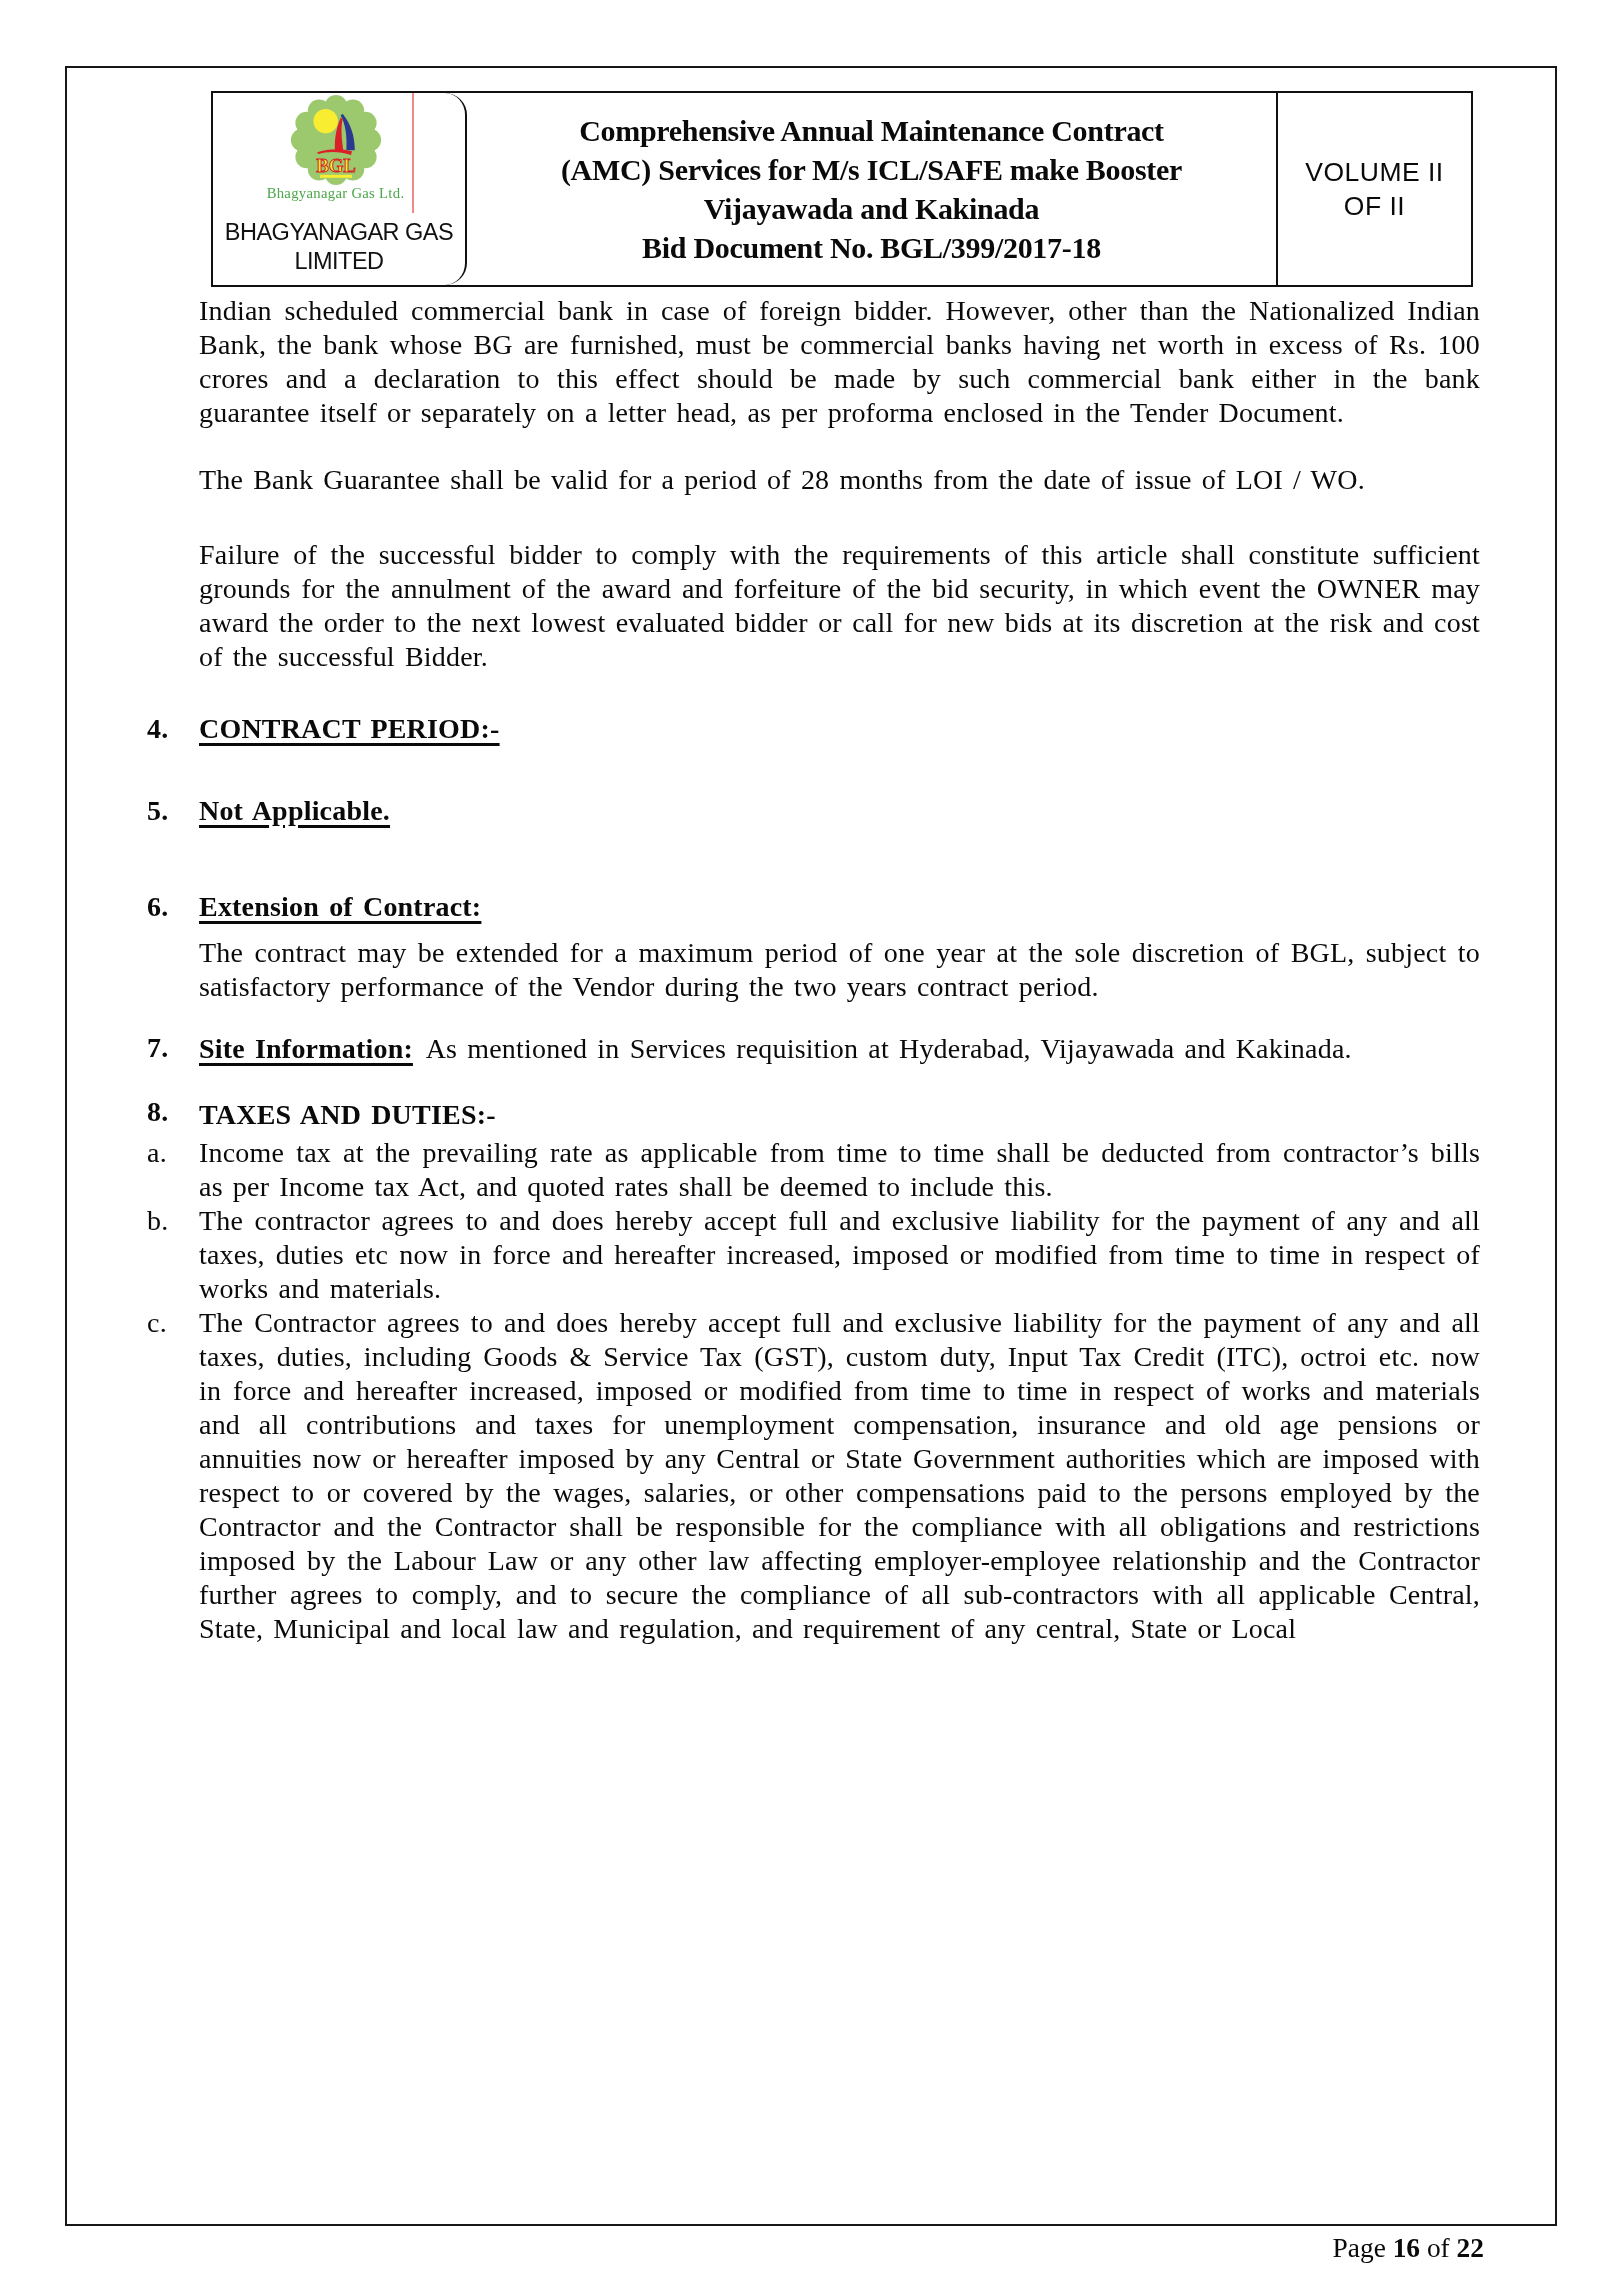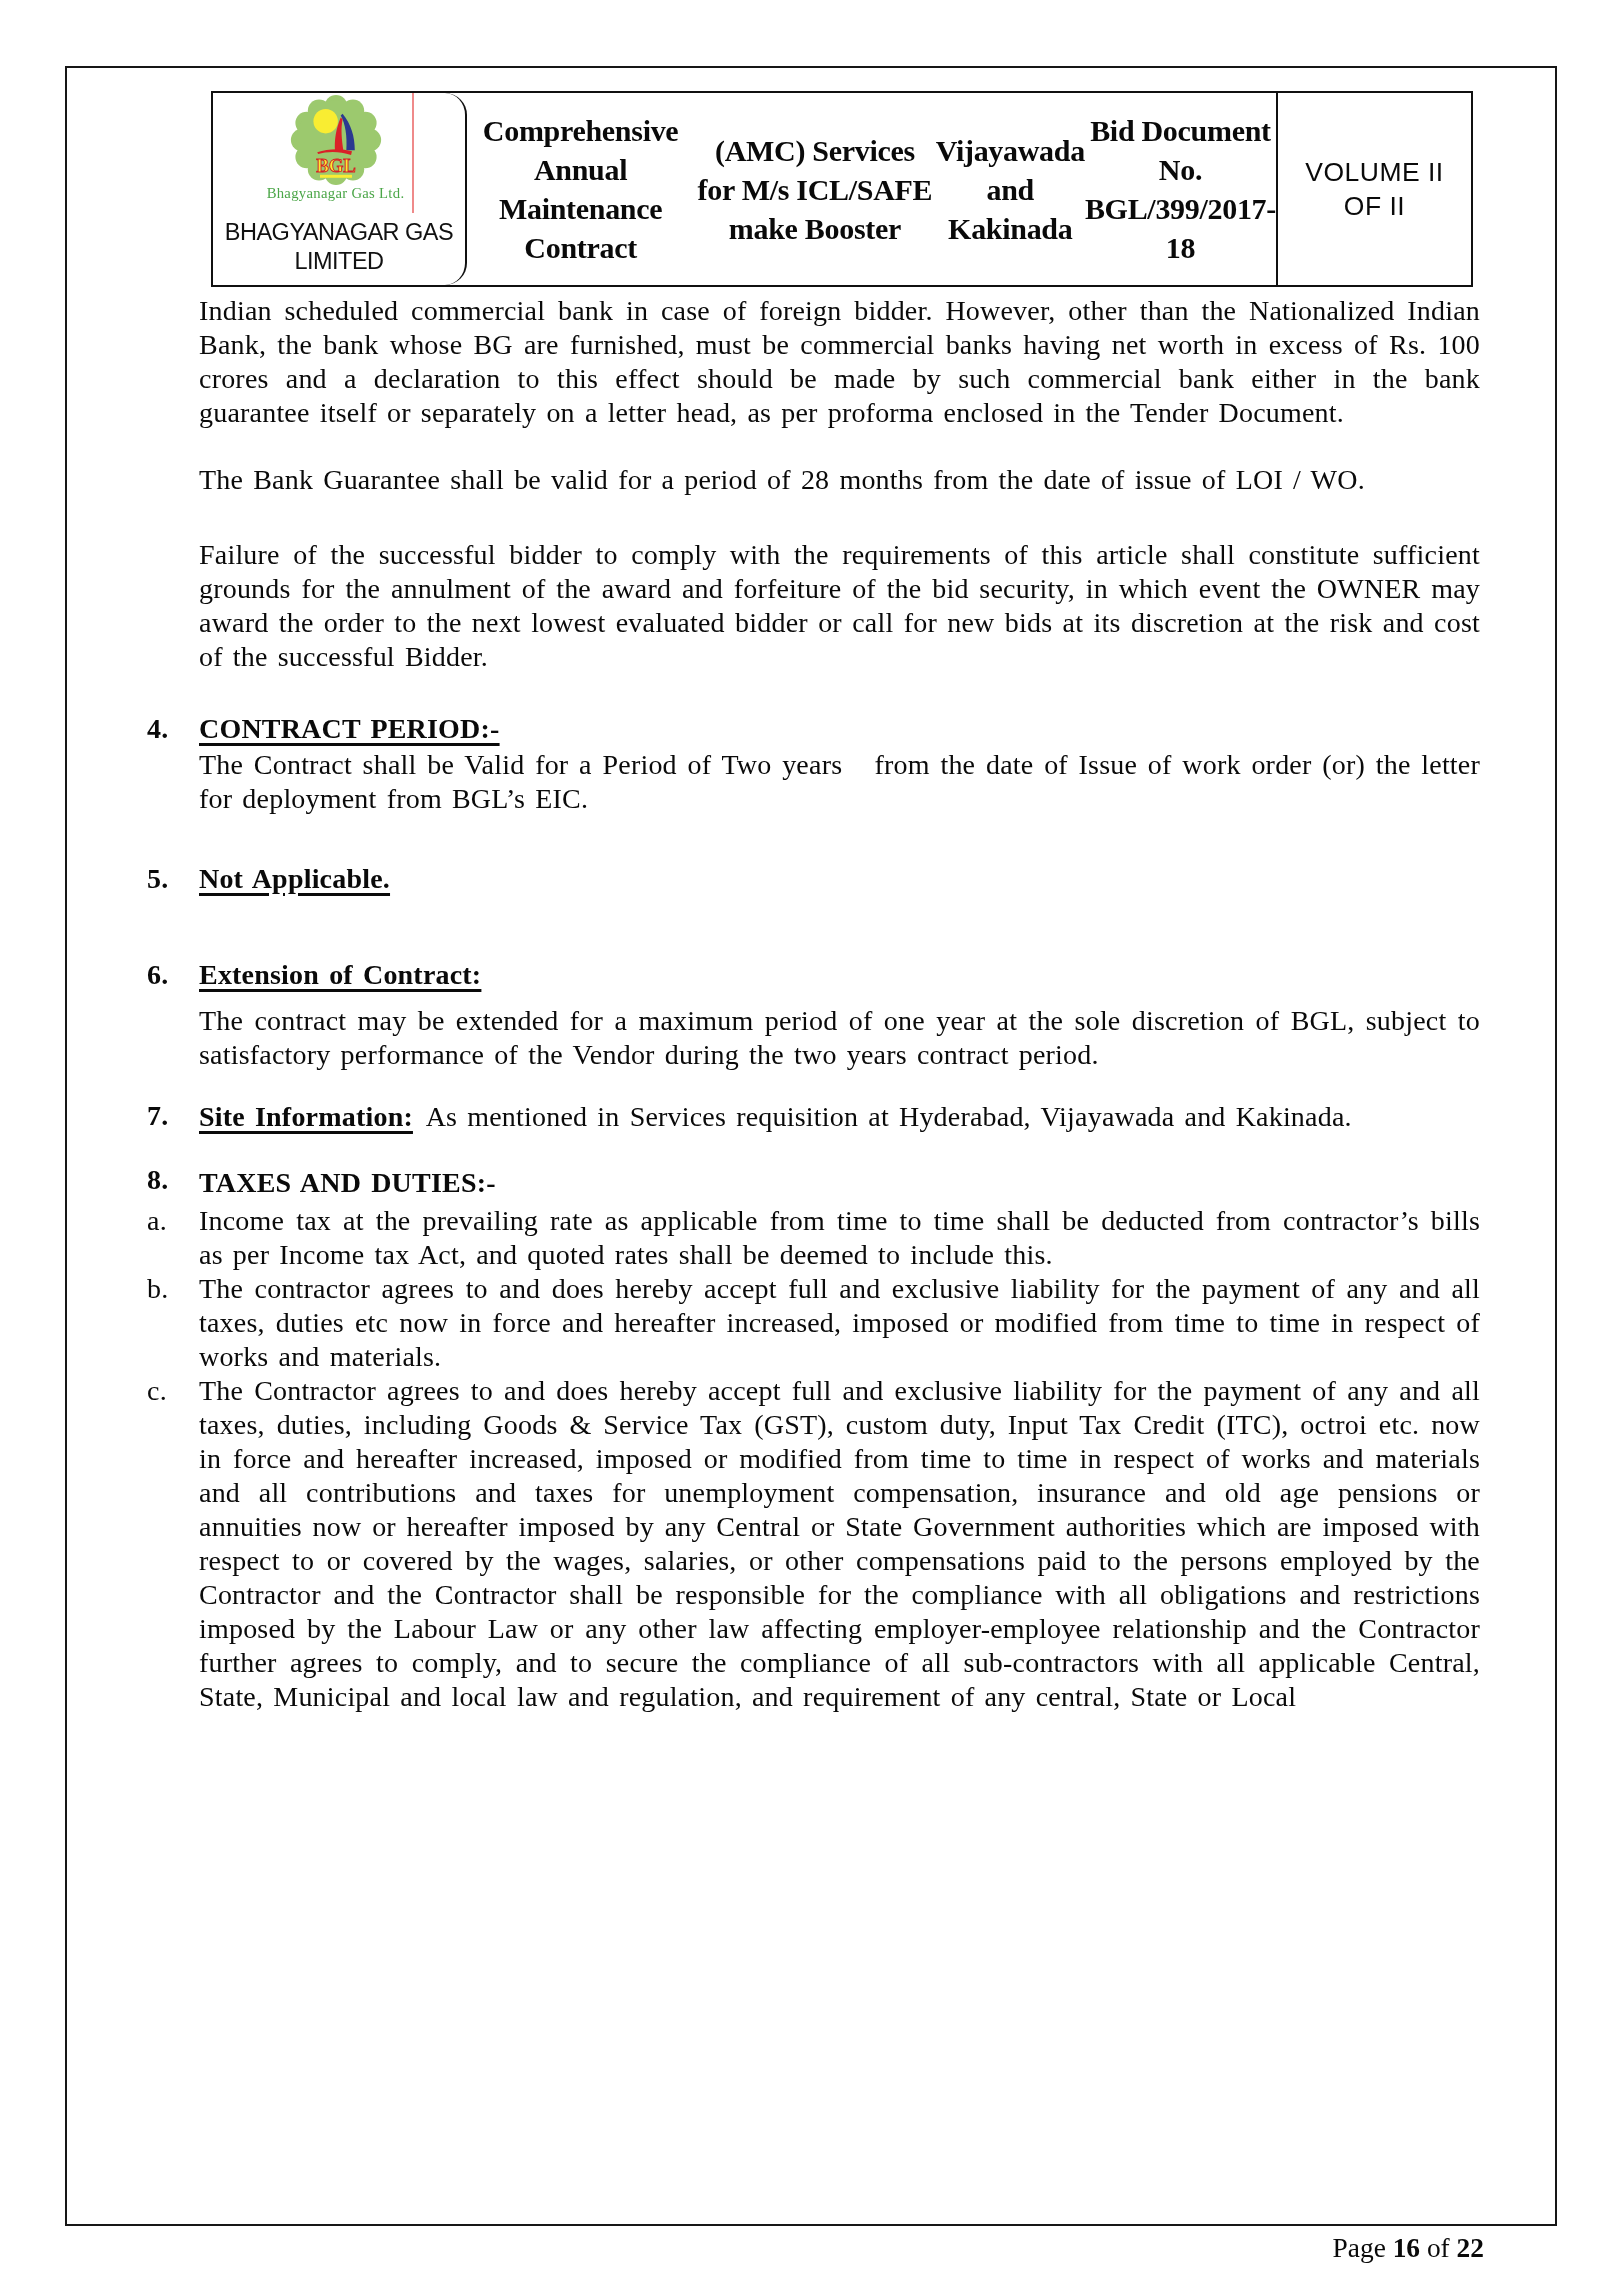--- a/index.html
+++ b/index.html
@@ -14,21 +14,21 @@
   }
   
   .header-table {
     position:absolute; left:211px; top:91px; width:1262px; height:196px;
     display:flex; border:2.9px solid #101010; box-sizing:border-box; background:#fff;
   }
   .cell { box-sizing:border-box; position:relative; }
   .cell-logo { width:254px; border-right:2.9px solid #101010;border-radius:22px; }
   .cell-title {
     flex:1; border-right:2.9px solid #101010;
-    display:flex; justify-content:center; align-items:center;
+    display:flex; flex-direction:column; justify-content:center; align-items:center;
     text-align:center; font-weight:bold; font-size:30px; line-height:39px;
     letter-spacing:-0.3px;
   }
   .cell-volume {
     width:193px; display:flex; flex-direction:column; justify-content:center; align-items:center;
     font-family:"Liberation Sans","DejaVu Sans",sans-serif; font-size:26.5px; line-height:34px;
     letter-spacing:0.5px;
   }
   .logo-wrap {
     position:absolute; left:46px; top:0px; width:153px; height:120px;
@@ -145,21 +145,20 @@
 
     <p class="para mb2">The Bank Guarantee shall be valid for a period of 28 months from the date of issue of LOI / WO.</p>
 
 
     <p class="para mb4">Failure of the successful bidder to comply with the requirements of this article shall constitute sufficient grounds for the annulment of the award and forfeiture of the bid security, in which event the OWNER may award the order to the next lowest evaluated bidder or call for new bids at its discretion at the risk and cost of the successful Bidder.</p>
 
     <div class="sec sec4">
       <div class="sec-num bold sec-heading-line">4.</div>
       <div class="sec-body">
         <div class="sec-heading-line"><span class="heading">CONTRACT PERIOD:-</span></div>
-        <div class="sec-text keep-space">The Contract shall be Valid for a Period of Two years   from the date of Issue of work order (or) the letter for deployment from BGL’s EIC.</div>
       </div>
     </div>
 
     <div class="sec sec5">
       <div class="sec-num bold">5.</div>
       <div class="sec-body">
         <div class="sec-heading-line"><span class="heading">Not Applicable.</span></div>
       </div>
     </div>
 

